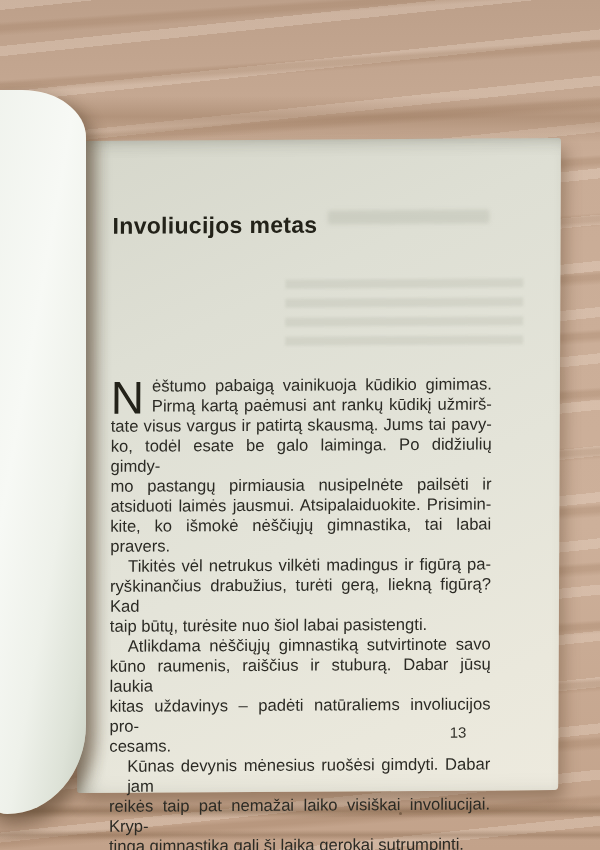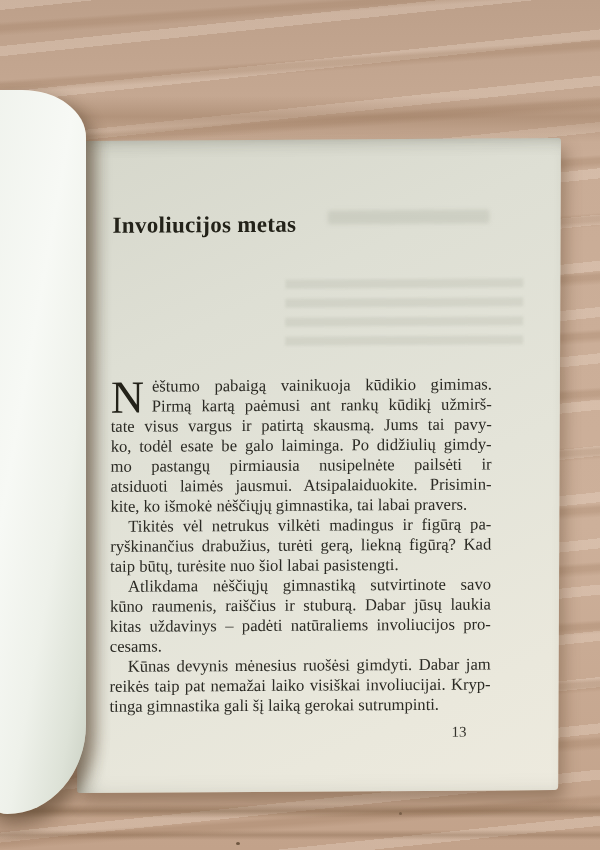--- a/index.html
+++ b/index.html
@@ -16,21 +16,21 @@
       linear-gradient(180deg, rgba(120,90,62,0) 0%, rgba(120,90,62,.32) 50%, rgba(120,90,62,0) 100%),
       
       repeating-linear-gradient(176deg, rgba(155,120,92,0) 0 22px, rgba(155,120,92,.28) 26px, rgba(155,120,92,.28) 30px, rgba(155,120,92,0) 36px, rgba(155,120,92,0) 58px),
       
       repeating-linear-gradient(174deg, rgba(247,232,219,.26) 0 10px, rgba(247,232,219,0) 10px, rgba(247,232,219,0) 46px),
       
       linear-gradient(180deg, #bda08a 0%, #c9ac96 18%, #cdb09a 62%, #c2a28a 100%);
     background-repeat:no-repeat,no-repeat,no-repeat,repeat,repeat,no-repeat;
     background-size:100% 46px,100% 14px,100% 10px,auto,auto,100% 100%;
     background-position:0 96px,0 804px,0 830px,0 0,0 0,0 0;
-    font-family:Liberation Serif, serif;
+    font-family:Liberation Sans, sans-serif;
   }
   
   .wood-right{
     position:absolute; right:0; top:124px; width:48px; height:706px;
     background:linear-gradient(184deg,
       #e9ddd5 0%, #e2d4ca 7%, #cdb5a6 14%, #d9c7bb 20%,
       #ecdfd7 28%, #e6d8ce 38%, #cfb7a8 48%, #dbc8bc 56%,
       #ead
 dd5 0%, #e9dcd4 66%, #d2bcae 78%, #e4d6cc 88%, #d8c4b6 100%);
     filter:blur(.6px);

